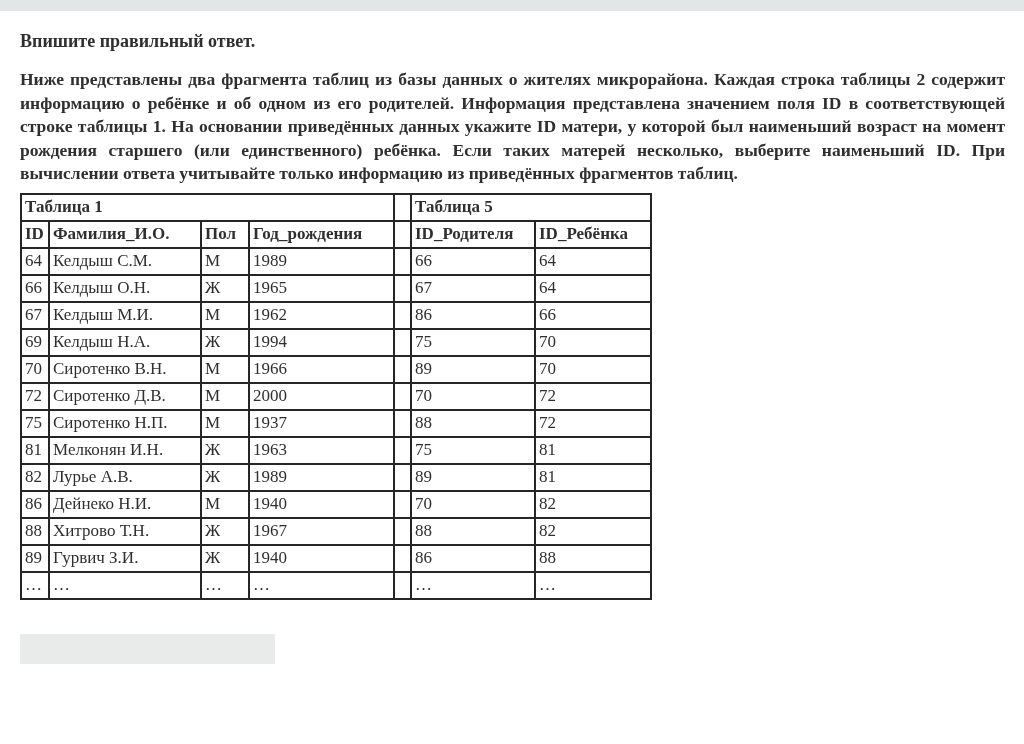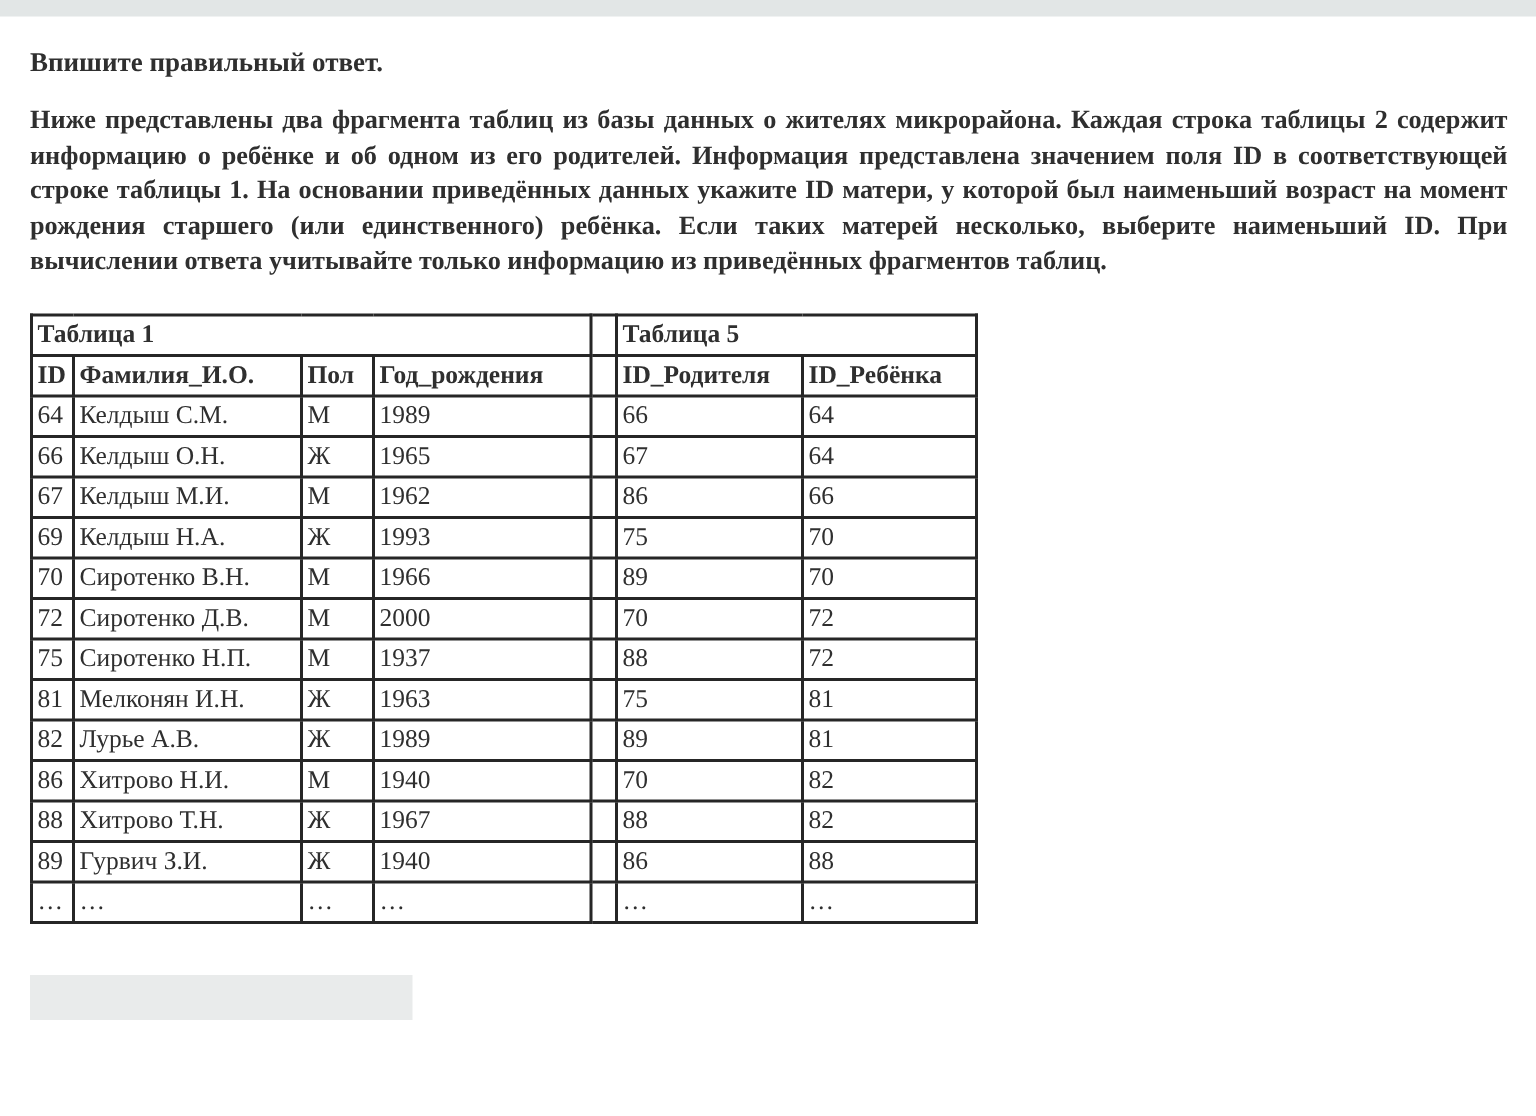--- a/index.html
+++ b/index.html
@@ -28,21 +28,21 @@
   }
   .task-text {
     font-size: 17.5px;
     line-height: 23.5px;
     text-align: justify;
     margin: 16px 0 0 0;
     font-weight: bold;
   }
   table.db {
     border-collapse: collapse;
-    margin-top: 23px;
+    margin-top: 7px;
     table-layout: fixed;
   }
   table.db td, table.db th {
     border: 2px solid #262626;
     font-size: 17px;
     font-weight: normal;
     text-align: left;
     vertical-align: middle;
     padding: 1px 3px;
     height: 23px;
@@ -129,21 +129,21 @@
           <td>М</td>
           <td>1962</td>
           <td class="gap"></td>
           <td>86</td>
           <td>66</td>
         </tr>
         <tr>
           <td>69</td>
           <td>Келдыш Н.А.</td>
           <td>Ж</td>
-          <td>1993</td>
+          <td>1994</td>
           <td class="gap"></td>
           <td>75</td>
           <td>70</td>
         </tr>
         <tr>
           <td>70</td>
           <td>Сиротенко В.Н.</td>
           <td>М</td>
           <td>1966</td>
           <td class="gap"></td>
@@ -181,21 +181,21 @@
           <td>82</td>
           <td>Лурье А.В.</td>
           <td>Ж</td>
           <td>1989</td>
           <td class="gap"></td>
           <td>89</td>
           <td>81</td>
         </tr>
         <tr>
           <td>86</td>
-          <td>Хитрово Н.И.</td>
+          <td>Дейнеко Н.И.</td>
           <td>М</td>
           <td>1940</td>
           <td class="gap"></td>
           <td>70</td>
           <td>82</td>
         </tr>
         <tr>
           <td>88</td>
           <td>Хитрово Т.Н.</td>
           <td>Ж</td>

